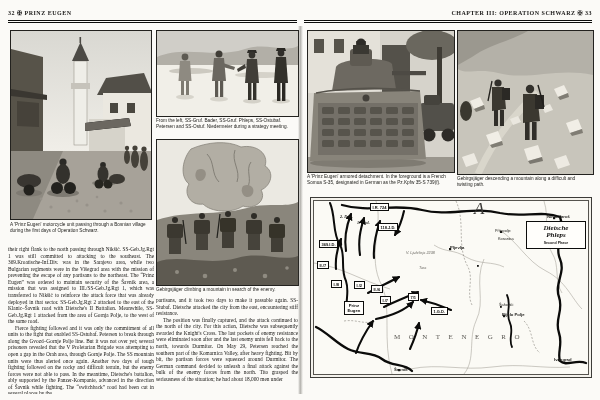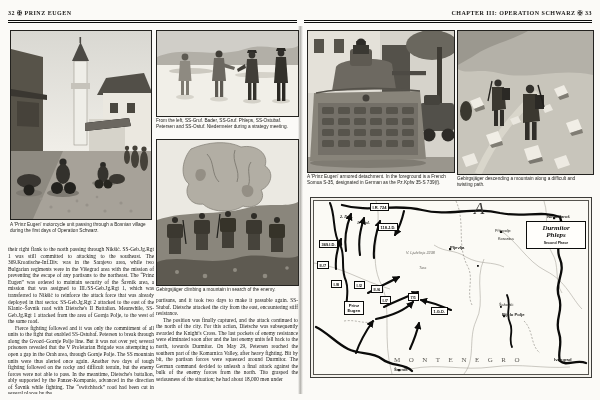--- a/index.html
+++ b/index.html
@@ -16,21 +16,21 @@
   
   .map-outer{position:absolute;left:310px;top:197px;width:282px;height:181px;border:1px solid #3c3b38;padding:2px;box-sizing:border-box;background:#f4f2ec;}
   .map-inner{position:relative;width:100%;height:100%;border:.8px solid #55534e;box-sizing:border-box;background:#fbfaf5;overflow:hidden;}
   .map-inner svg{position:absolute;left:0;top:0;}
   .unit-box{position:absolute;font-family:"Liberation Sans",sans-serif;font-size:4px;font-weight:bold;color:#0c0c0b;background:#fffefb;border:.8px solid #0c0c0b;padding:.5px 1.5px;white-space:nowrap;z-index:3;}
   .place{position:absolute;font-family:"Liberation Sans",sans-serif;font-size:3.8px;color:#23221f;white-space:nowrap;z-index:2;}
   .place.b{font-weight:bold;font-size:4.2px;}
   .place.i{font-style:italic;color:#6c6a64;}
   .prol{position:absolute;font-family:"Liberation Serif",serif;font-style:italic;font-size:4.2px;font-weight:bold;color:#161514;white-space:nowrap;z-index:3;}
   .region1{position:absolute;left:12px;top:124px;font-size:12.5px;letter-spacing:21px;color:#4a4844;font-family:"Liberation Serif",serif;z-index:1;white-space:nowrap;}
-  .region2{position:absolute;left:80px;top:155px;font-size:7px;letter-spacing:8.5px;color:#5b5954;font-family:"Liberation Serif",serif;z-index:1;white-space:nowrap;}
+  .region2{position:absolute;left:80px;top:132px;font-size:7px;letter-spacing:8.5px;color:#5b5954;font-family:"Liberation Serif",serif;z-index:1;white-space:nowrap;}
   .corner-letter{position:absolute;left:160px;top:-2px;font-size:17px;font-style:italic;color:#3a3936;font-family:"Liberation Serif",serif;z-index:1;}
   .op-box{position:absolute;left:212px;top:20px;width:56px;border:1px solid #0c0c0b;background:#fffefb;text-align:center;padding:2.5px 1px 3px;z-index:4;}
   .op-box .l1,.op-box .l2{font-family:"Liberation Serif",serif;font-style:italic;font-weight:bold;font-size:7px;line-height:1.1;color:#11100f;}
   .op-box .l3{font-family:"Liberation Sans",sans-serif;font-size:3.6px;font-weight:bold;margin-top:1px;color:#1b1a18;}
   .pe-box{position:absolute;left:30px;top:100px;border:.9px solid #0c0c0b;background:#fffefb;text-align:center;padding:1px 2.5px;z-index:4;font-family:"Liberation Sans",sans-serif;font-size:4.2px;font-weight:bold;line-height:1.2;color:#0d0d0c;}
 </style>
 </head>
 <body>
 
 <div id="spread">
@@ -350,21 +350,21 @@
           <rect x="189" y="114" width="2.2" height="2.2"></rect>
           <rect x="244" y="158" width="2.2" height="2.2"></rect>
           <rect x="186" y="105" width="1.8" height="1.8"></rect>
           <rect x="84" y="168" width="2.2" height="2.2"></rect>
           <rect x="163" y="64" width="1.8" height="1.8"></rect>
         </g>
       </svg>
       <div class="region2">MONTENEGRO</div>
       <div class="corner-letter">A</div>
       <div class="op-box">
-        <div class="l1">Durmitor</div>
+        <div class="l1">Dietsche</div>
         <div class="l2">Phleps</div>
         <div class="l3">Second Phase</div>
       </div>
       <div class="pe-box">
         <div>Prinz</div>
         <div>Eugen</div>
       </div>
       <div id="map-labels">
           <div class="unit-box" style="left: 56px; top: 2px;">I.R. 724</div>
           <div class="unit-box" style="left: 64px; top: 22px;">118.J.D.</div>

